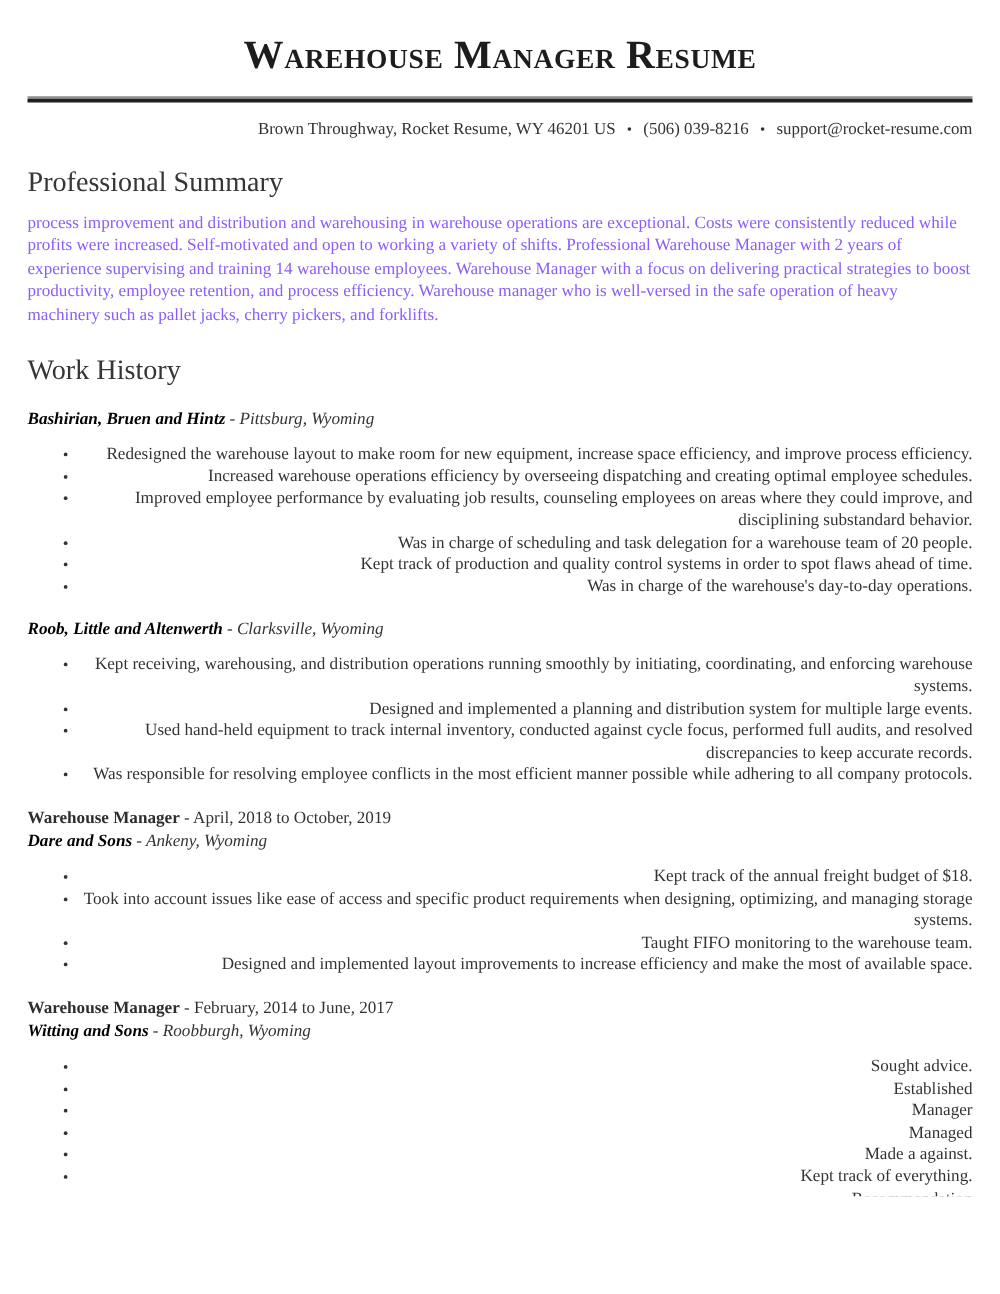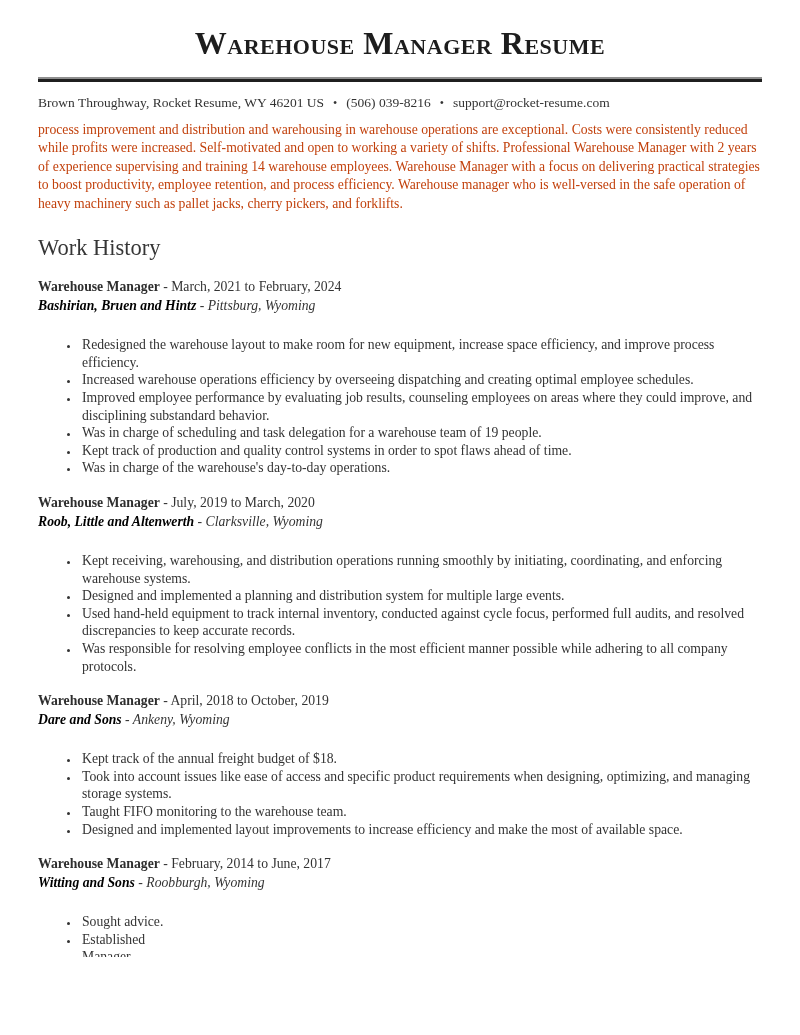--- a/index.html
+++ b/index.html
@@ -6,62 +6,62 @@
   html, body {
     width: 800px;
     background: #ffffff;
     font-family: "Liberation Serif", "DejaVu Serif", serif;
     color: #333333;
   }
   .page {
     width: 800px;
     height: 957px;
     overflow: hidden;
-    padding: 0 38px;
+    padding: 0 22px;
   }
   .resume-title {
     margin-top: 25px;
     text-align: center;
     font-size: 32px;
     font-weight: bold;
     font-variant: small-caps;
     letter-spacing: 0.5px;
     color: #1d1d1d;
     line-height: 1.15;
   }
   .header-rule {
     margin-top: 15px;
     height: 2px;
     border-top: 2px solid #8f8f8f;
     border-bottom: 3px solid #1f1f1f;
   }
   .contact-line {
     margin-top: 13px;
-    text-align: left;
+    text-align: right;
     font-size: 13.5px;
     color: #333333;
   }
   .contact-line .sep {
     display: inline-block;
     margin: 0 9px;
     font-size: 12px;
     color: #333333;
   }
   h2.section-heading {
     font-size: 22.5px;
     font-weight: normal;
     color: #363636;
     margin-top: 21px;
     line-height: 1.2;
   }
   .summary-text {
     margin-top: 10px;
     font-size: 13.7px;
     line-height: 18.5px;
-    color: #c2410c;
+    color: #8b5cf6;
     text-align: left;
   }
   .job {
     margin-top: 16px;
   }
   .job-title-line {
     font-size: 13.7px;
     line-height: 19px;
     color: #333333;
   }
@@ -74,24 +74,25 @@
     line-height: 20px;
     font-style: italic;
     color: #333333;
   }
   .company-line .company-name {
     font-weight: bold;
     color: #000000;
     margin-top: 20px;
   }
   ul.job-bullets {
-    margin-top: 20px;
+    margin-top: 9px;
     margin-bottom: 14px;
     padding-left: 42px;
     list-style-type: disc;
+    text-align: right;
   }
   ul.job-bullets li {
     font-size: 13.7px;
     line-height: 17.6px;
     color: #333333;
     padding-left: 2px;
   }
   ul.job-bullets li::marker {
     font-size: 11px;
     color: #333333;
@@ -104,53 +105,44 @@
 <div class="page">
 
   <h1 class="resume-title">Warehouse Manager Resume</h1>
 
   <div class="header-rule"></div>
 
   <div class="contact-line">
     <span>Brown Throughway, Rocket Resume, WY 46201 US</span><span class="sep">•</span><span>(506) 039-8216</span><span class="sep">•</span><span>support@rocket-resume.com</span>
   </div>
 
+  <h2 class="section-heading">Professional Summary</h2>
   <p class="summary-text">process improvement and distribution and warehousing in warehouse operations are exceptional. Costs were consistently reduced while profits were increased. Self-motivated and open to working a variety of shifts. Professional Warehouse Manager with 2 years of experience supervising and training 14 warehouse employees. Warehouse Manager with a focus on delivering practical strategies to boost productivity, employee retention, and process efficiency. Warehouse manager who is well-versed in the safe operation of heavy machinery such as pallet jacks, cherry pickers, and forklifts.</p>
 
   <h2 class="section-heading">Work History</h2>
 
   <div class="work-history-block">
 
     <div class="job">
-      <div class="job-title-line">
-        <span class="job-title">Warehouse Manager</span>
-        <span>-</span>
-        <span>March, 2021 to February, 2024</span>
-      </div>
       <div class="company-line">
         <span class="company-name">Bashirian, Bruen and Hintz</span>
         <span>-</span>
         <span>Pittsburg, Wyoming</span>
       </div>
       <ul class="job-bullets">
         <li>Redesigned the warehouse layout to make room for new equipment, increase space efficiency, and improve process efficiency.</li>
         <li>Increased warehouse operations efficiency by overseeing dispatching and creating optimal employee schedules.</li>
         <li>Improved employee performance by evaluating job results, counseling employees on areas where they could improve, and disciplining substandard behavior.</li>
-        <li>Was in charge of scheduling and task delegation for a warehouse team of 19 people.</li>
+        <li>Was in charge of scheduling and task delegation for a warehouse team of 20 people.</li>
         <li>Kept track of production and quality control systems in order to spot flaws ahead of time.</li>
         <li>Was in charge of the warehouse's day-to-day operations.</li>
       </ul>
     </div>
 
     <div class="job">
-      <div class="job-title-line">
-        <span class="job-title">Warehouse Manager</span>
-        <span>-</span>
-        <span>July, 2019 to March, 2020</span>
-      </div>
       <div class="company-line">
         <span class="company-name">Roob, Little and Altenwerth</span>
         <span>-</span>
         <span>Clarksville, Wyoming</span>
       </div>
       <ul class="job-bullets">
         <li>Kept receiving, warehousing, and distribution operations running smoothly by initiating, coordinating, and enforcing warehouse systems.</li>
         <li>Designed and implemented a planning and distribution system for multiple large events.</li>
         <li>Used hand-held equipment to track internal inventory, conducted against cycle focus, performed full audits, and resolved discrepancies to keep accurate records.</li>
         <li>Was responsible for resolving employee conflicts in the most efficient manner possible while adhering to all company protocols.</li>

